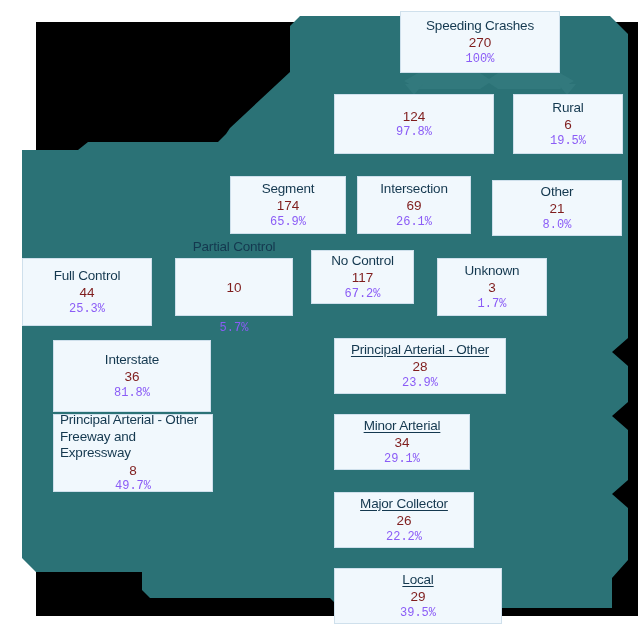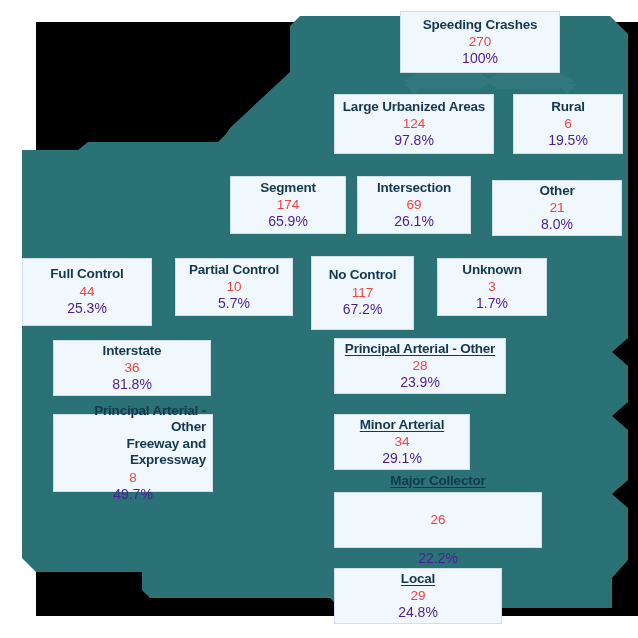--- a/index.html
+++ b/index.html
@@ -42,46 +42,45 @@
      clip-path:polygon(0 8px, 14px 0, 76px 0, 85px 6px, 94px 0, 156px 0, 170px 8px,
                        156px 16px, 94px 16px, 85px 10px, 76px 16px, 14px 16px);}
   .conn-tip{position:absolute;width:18px;height:11px;background:#32797d;
      clip-path:polygon(0 0, 18px 0, 9px 11px);}
 
   
   .card{position:absolute;background:#f1f8fd;border:1px solid #cfe0ec;
         box-sizing:border-box;display:flex;flex-direction:column;
         align-items:center;justify-content:center;
         padding:7px 6px;line-height:1.22;}
-  .card .ttl{font-size:13.5px;font-weight:bold;color:#14384f;
-        text-align:right;letter-spacing:-.2px;white-space:pre-line;}
+  .card .ttl{font-size:13.5px;font-weight:normal;color:#14384f;
+        text-align:left;letter-spacing:-.2px;white-space:pre-line;}
   .card .ttl.u{text-decoration:underline;text-underline-offset:2px;}
-  .card .num{font-size:13.5px;color:#ef4444;margin-top:1px;}
-  .card .pct{font-size:14px;color:#4c1d95;}
+  .card .num{font-size:13.5px;color:#7f1d1d;margin-top:1px;}
+  .card .pct{font-size:12px;color:#8b5cf6;font-family:Liberation Mono, monospace;}
 </style>
 </head>
 <body>
 
 <div id="stage">
 
   <div id="blackplate"></div>
   <div id="panel"></div>
 
   <div class="conn-bar" id="conn-root"></div>
   <div class="conn-tip" style="left:405px;top:84px;"></div>
   <div class="conn-tip" style="left:558px;top:84px;"></div>
 
   <div id="nodes">
       <div class="card" style="left: 400px; top: 11px; width: 160px; height: 62px;">
         <div class="ttl">Speeding Crashes</div>
         <div class="num">270</div>
         <div class="pct">100%</div>
       </div>
       <div class="card" style="left: 334px; top: 94px; width: 160px; height: 60px;">
-        <div class="ttl">Large Urbanized Areas</div>
         <div class="num">124</div>
         <div class="pct">97.8%</div>
       </div>
       <div class="card" style="left: 513px; top: 94px; width: 110px; height: 60px;">
         <div class="ttl">Rural</div>
         <div class="num">6</div>
         <div class="pct">19.5%</div>
       </div>
       <div class="card" style="left: 230px; top: 176px; width: 116px; height: 58px;">
         <div class="ttl">Segment</div>
@@ -96,60 +95,60 @@
       <div class="card" style="left: 492px; top: 180px; width: 130px; height: 56px;">
         <div class="ttl">Other</div>
         <div class="num">21</div>
         <div class="pct">8.0%</div>
       </div>
       <div class="card" style="left: 22px; top: 258px; width: 130px; height: 68px;">
         <div class="ttl">Full Control</div>
         <div class="num">44</div>
         <div class="pct">25.3%</div>
       </div>
-      <div class="card" style="left: 175px; top: 258px; width: 118px; height: 58px;">
+      <div class="card" style="left: 175px; top: 258px; width: 118px; height: 58px; gap: 24px;">
         <div class="ttl">Partial Control</div>
         <div class="num">10</div>
         <div class="pct">5.7%</div>
       </div>
-      <div class="card" style="left: 311px; top: 256px; width: 103px; height: 74px;">
+      <div class="card" style="left: 311px; top: 250px; width: 103px; height: 54px;">
         <div class="ttl">No Control</div>
         <div class="num">117</div>
         <div class="pct">67.2%</div>
       </div>
       <div class="card" style="left: 437px; top: 258px; width: 110px; height: 58px;">
         <div class="ttl">Unknown</div>
         <div class="num">3</div>
         <div class="pct">1.7%</div>
       </div>
-      <div class="card" style="left: 53px; top: 340px; width: 158px; height: 56px;">
+      <div class="card" style="left: 53px; top: 340px; width: 158px; height: 72px;">
         <div class="ttl">Interstate</div>
         <div class="num">36</div>
         <div class="pct">81.8%</div>
       </div>
       <div class="card" style="left: 334px; top: 338px; width: 172px; height: 56px;">
         <div class="ttl u">Principal Arterial - Other</div>
         <div class="num">28</div>
         <div class="pct">23.9%</div>
       </div>
       <div class="card" style="left: 53px; top: 414px; width: 160px; height: 78px;">
         <div class="ttl">Principal Arterial - Other
 Freeway and Expressway</div>
         <div class="num">8</div>
         <div class="pct">49.7%</div>
       </div>
       <div class="card" style="left: 334px; top: 414px; width: 136px; height: 56px;">
         <div class="ttl u">Minor Arterial</div>
         <div class="num">34</div>
         <div class="pct">29.1%</div>
       </div>
-      <div class="card" style="left: 334px; top: 492px; width: 208px; height: 56px; gap: 22px;">
+      <div class="card" style="left: 334px; top: 492px; width: 140px; height: 56px;">
         <div class="ttl u">Major Collector</div>
         <div class="num">26</div>
         <div class="pct">22.2%</div>
       </div>
       <div class="card" style="left: 334px; top: 568px; width: 168px; height: 56px;">
         <div class="ttl u">Local</div>
         <div class="num">29</div>
-        <div class="pct">24.8%</div>
+        <div class="pct">39.5%</div>
       </div>
     </div>
 </div>
 
 </body></html>

